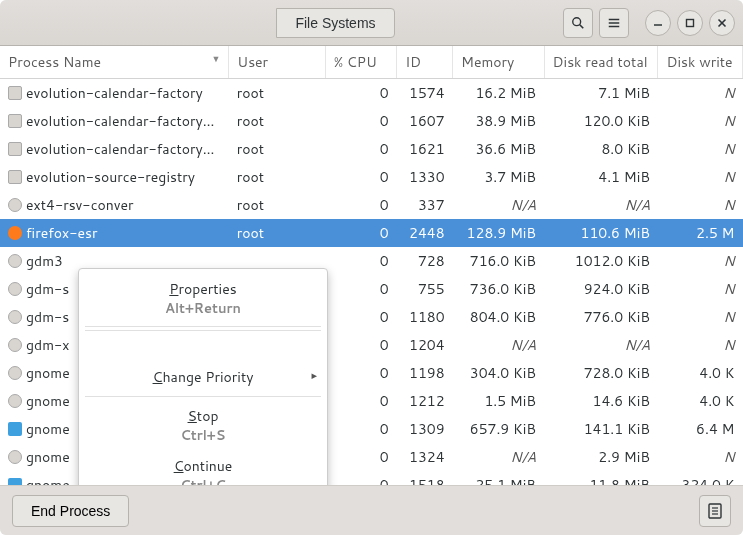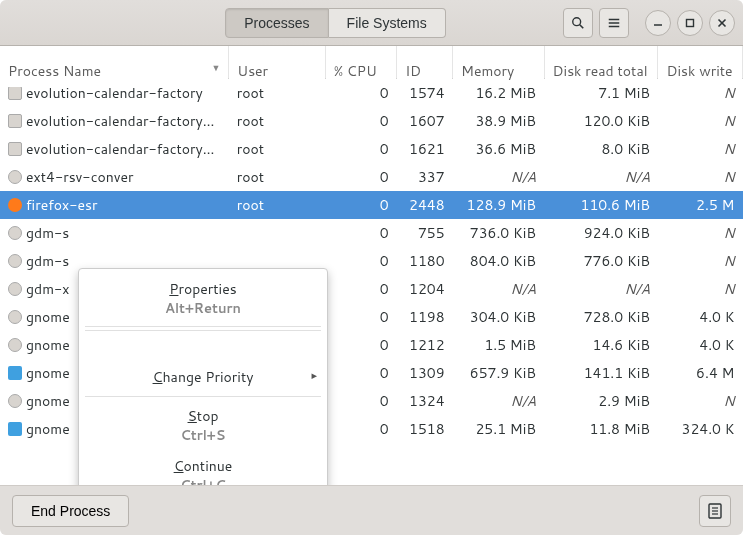--- a/index.html
+++ b/index.html
@@ -14,21 +14,21 @@
 .tab-btn:first-child { border-radius: 4px 0 0 4px; }
 .tab-btn:last-child { border-radius: 0 4px 4px 0; }
 .tab-btn + .tab-btn { border-left: none; }
 .tab-btn.active { background: #cdc9c4; box-shadow: inset 0 1px 2px rgba(0,0,0,0.1); }
 .icon-btn { width: 30px; height: 30px; border: 1px solid #b6b2ad; background: #e8e6e3; border-radius: 4px; display: flex; align-items: center; justify-content: center; cursor: pointer; }
 .winctl { width: 26px; height: 26px; border: 1px solid #b6b2ad; background: #e8e6e3; border-radius: 50%; display: flex; align-items: center; justify-content: center; cursor: pointer; font-size: 12px; }
 
 
 .table-wrap { flex: 1; background: #fff; overflow: hidden; position: relative; }
 .table { width: 100%; border-collapse: collapse; font-size: 14px; }
-.table th { text-align: left; font-weight: 400; color: #5c5c5c; background: #fff; border-bottom: 1px solid #d3d3d3; border-right: 1px solid #e5e5e5; padding: 6px 8px; position: sticky; top: 9px; white-space: nowrap; }
+.table th { text-align: left; font-weight: 400; color: #5c5c5c; background: #fff; border-bottom: 1px solid #d3d3d3; border-right: 1px solid #e5e5e5; padding: 6px 8px; position: sticky; top: 0; white-space: nowrap; }
 .table td { padding: 4px 8px; white-space: nowrap; overflow: hidden; text-overflow: ellipsis; }
 .col-name { width: 225px; max-width: 225px; }
 .col-user { width: 95px; }
 .col-cpu { width: 70px; text-align: right; }
 .col-id { width: 55px; text-align: right; }
 .col-mem { width: 90px; text-align: right; }
 .col-drt { width: 100px; text-align: right; }
 .col-dwt { width: 80px; text-align: right; }
 .na { font-style: italic; color: #555; }
 tr.selected td { background: #4a90d9; color: #fff; }
@@ -56,21 +56,20 @@
 svg { display: block; }
 </style>
 </head>
 <body>
 
 <div class="window">
 
   <div class="headerbar">
     <div style="width:100px"></div>
     <div class="hb-center">
-      <button class="tab-btn active">Processes</button>
       <button class="tab-btn">File Systems</button>
     </div>
     <div class="hb-right">
       <div class="icon-btn">
         <svg width="14" height="14" viewBox="0 0 16 16">
             <circle cx="6.5" cy="6.5" r="4.5" fill="none" stroke="#2e3436" stroke-width="1.6"></circle>
             <line x1="10" y1="10" x2="14" y2="14" stroke="#2e3436" stroke-width="1.8"></line>
           </svg>
       </div>
       <div class="icon-btn">
@@ -138,36 +137,54 @@
           <tr>
     <td class="col-name"><span class="proc-icon ico-mail"></span><span>evolution-calendar-factory-subp</span></td>
     <td class="col-user">root</td>
     <td class="col-cpu">0</td>
     <td class="col-id">1621</td>
     <td class="col-mem">36.6 MiB</td>
     <td class="col-drt">8.0 KiB</td>
     <td class="col-dwt"><span class="na">N</span></td>
           </tr>
           <tr>
+    <td class="col-name"><span class="proc-icon ico-mail"></span><span>evolution-source-registry</span></td>
+    <td class="col-user">root</td>
+    <td class="col-cpu">0</td>
+    <td class="col-id">1330</td>
+    <td class="col-mem">3.7 MiB</td>
+    <td class="col-drt">4.1 MiB</td>
+    <td class="col-dwt"><span class="na">N</span></td>
+          </tr>
+          <tr>
     <td class="col-name"><span class="proc-icon ico-gear"></span><span>ext4-rsv-conver</span></td>
     <td class="col-user">root</td>
     <td class="col-cpu">0</td>
     <td class="col-id">337</td>
     <td class="col-mem"><span class="na">N/A</span></td>
     <td class="col-drt"><span class="na">N/A</span></td>
     <td class="col-dwt"><span class="na">N</span></td>
           </tr>
           <tr class="selected">
     <td class="col-name"><span class="proc-icon ico-ff"></span><span>firefox-esr</span></td>
     <td class="col-user">root</td>
     <td class="col-cpu">0</td>
     <td class="col-id">2448</td>
     <td class="col-mem">128.9 MiB</td>
     <td class="col-drt">110.6 MiB</td>
     <td class="col-dwt">2.5 M</td>
+          </tr>
+          <tr>
+    <td class="col-name"><span class="proc-icon ico-gear"></span><span>gdm3</span></td>
+    <td class="col-user"></td>
+    <td class="col-cpu">0</td>
+    <td class="col-id">728</td>
+    <td class="col-mem">716.0 KiB</td>
+    <td class="col-drt">1012.0 KiB</td>
+    <td class="col-dwt"><span class="na">N</span></td>
           </tr>
           <tr>
     <td class="col-name"><span class="proc-icon ico-gear"></span><span>gdm-s</span></td>
     <td class="col-user"></td>
     <td class="col-cpu">0</td>
     <td class="col-id">755</td>
     <td class="col-mem">736.0 KiB</td>
     <td class="col-drt">924.0 KiB</td>
     <td class="col-dwt"><span class="na">N</span></td>
           </tr>

